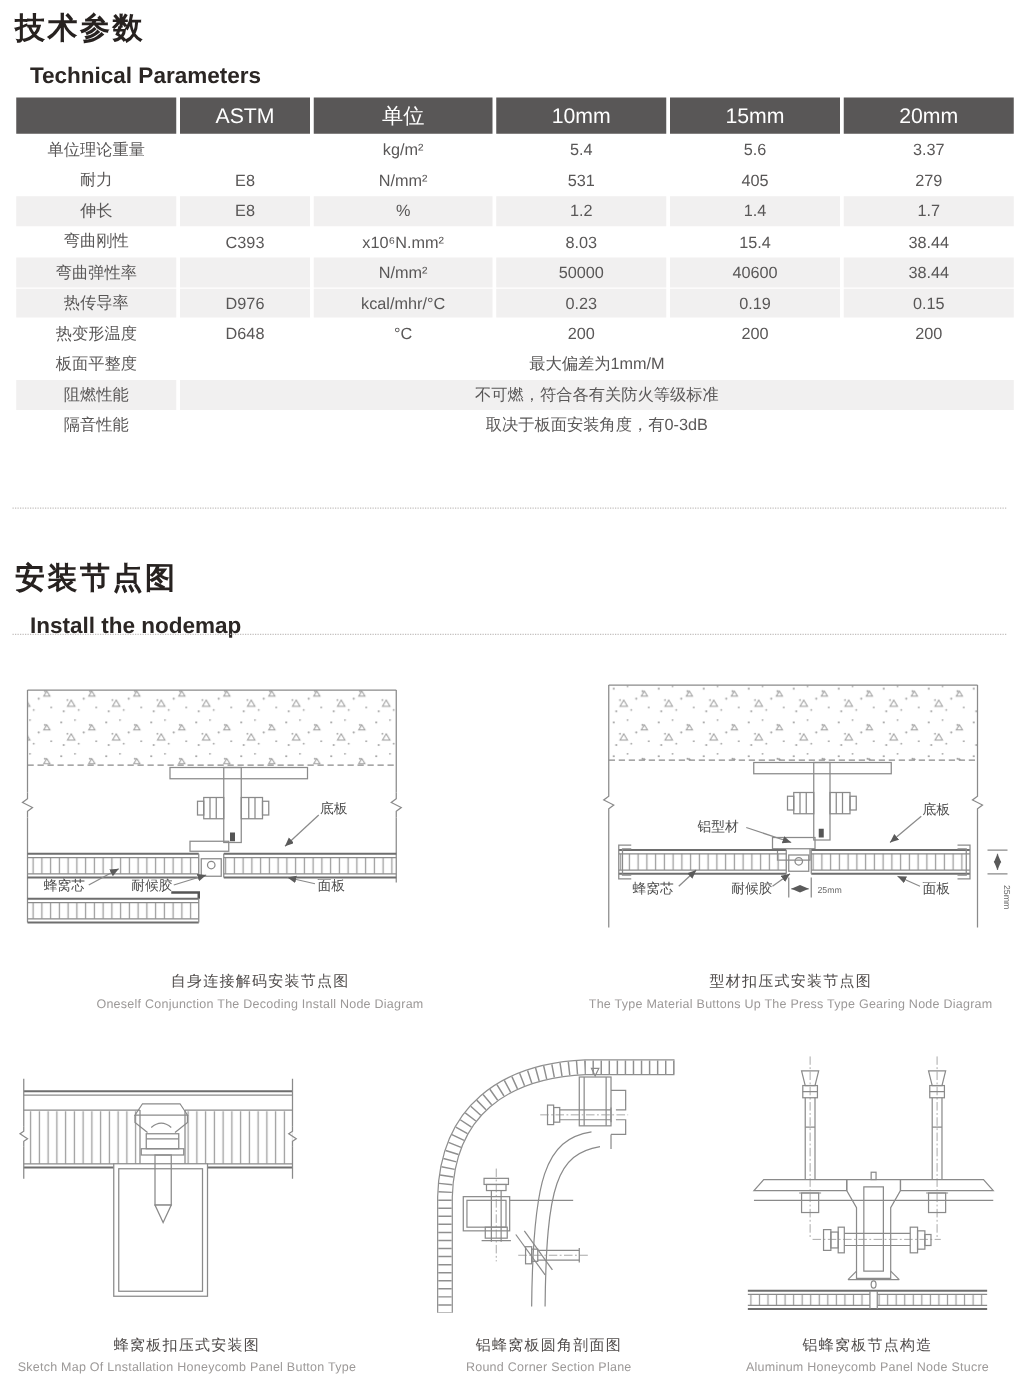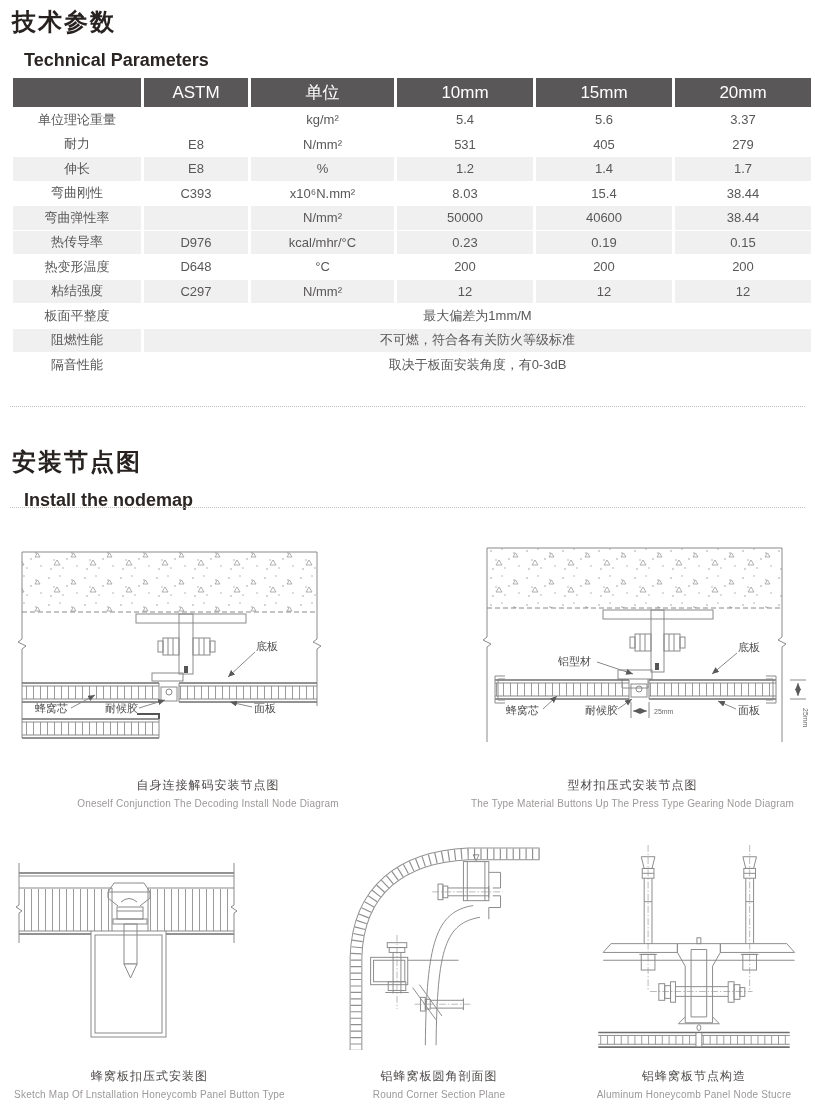--- a/index.html
+++ b/index.html
@@ -134,28 +134,20 @@
       <td>0.15</td>
     </tr>
     <tr>
       <td>热变形温度</td>
       <td>D648</td>
       <td>°C</td>
       <td>200</td>
       <td>200</td>
       <td>200</td>
     </tr>
-    <tr class="stripe">
-      <td>粘结强度</td>
-      <td>C297</td>
-      <td>N/mm²</td>
-      <td>12</td>
-      <td>12</td>
-      <td>12</td>
-    </tr>
     <tr>
       <td>板面平整度</td>
       <td colspan="5">最大偏差为1mm/M</td>
     </tr>
     <tr class="stripe">
       <td>阻燃性能</td>
       <td colspan="5">不可燃，符合各有关防火等级标准</td>
     </tr>
     <tr>
       <td>隔音性能</td>

